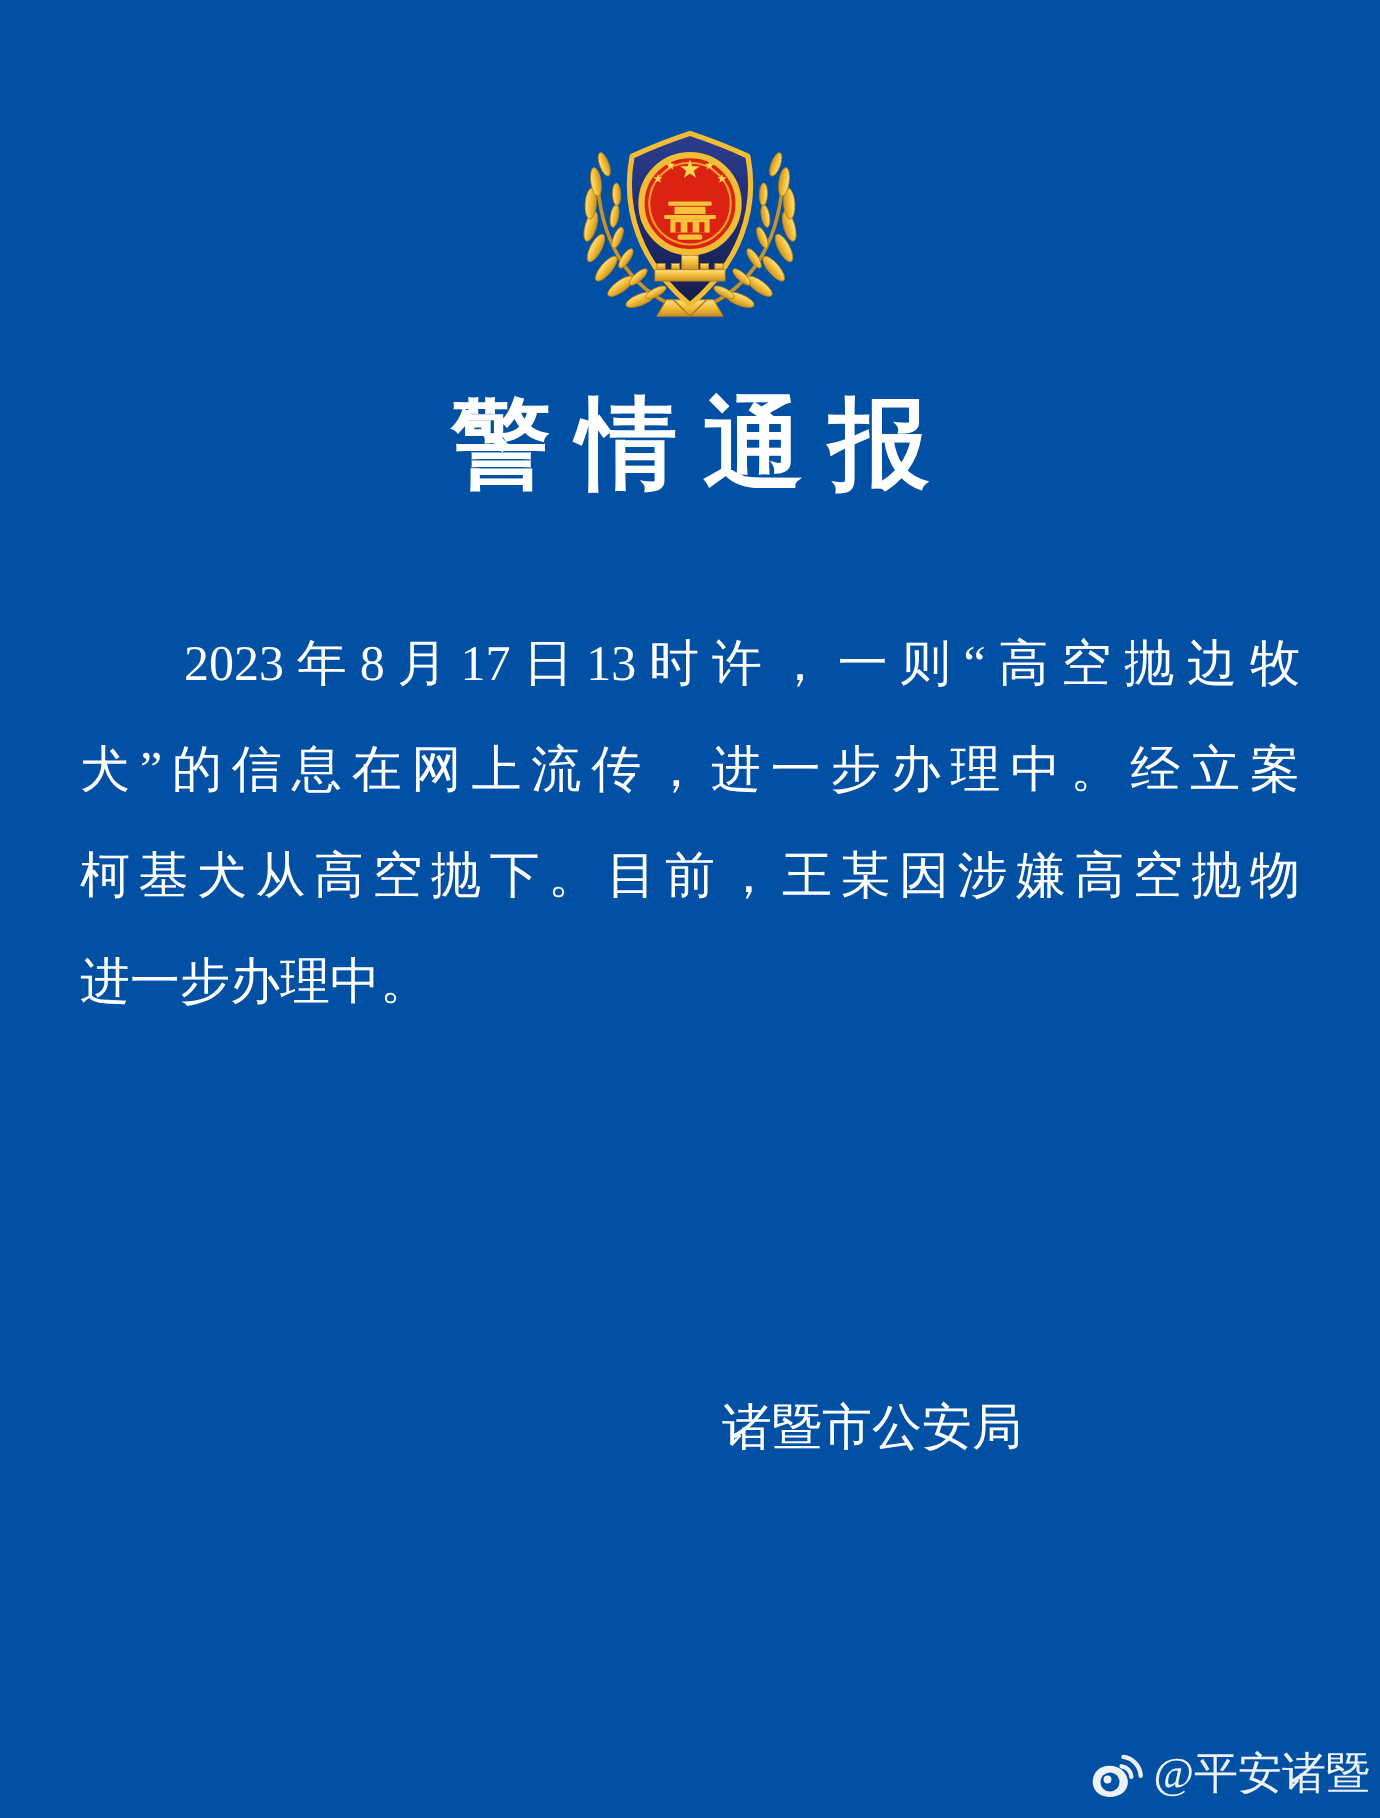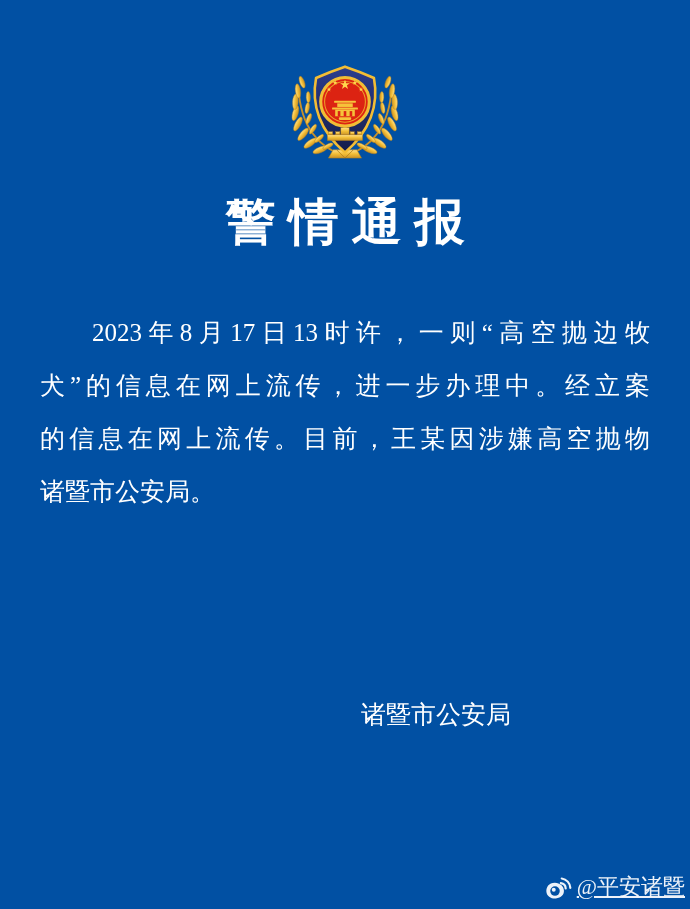--- a/index.html
+++ b/index.html
@@ -62,21 +62,20 @@
   .watermark {
     position: absolute;
     right: 5px;
     bottom: 9px;
     display: flex;
     align-items: center;
     gap: 5px;
     color: rgba(255,255,255,0.93);
     font-size: 22px;
     line-height: 26px;
-    text-decoration: underline;
   }
   .watermark svg { display: block; width: 28px; height: 25px; }
 </style>
 </head>
 <body>
 
 <div class="emblem">
   <svg viewBox="0 0 240 200" xmlns="http://www.w3.org/2000/svg">
     <defs>
       <linearGradient id="gold" x1="0" y1="0" x2="0" y2="1">
@@ -150,22 +149,22 @@
       <rect x="129" y="106" width="5" height="10"></rect>
     </g>
   </svg>
 </div>
 
 <div class="title">警情通报</div>
 
 <div class="body-text">
   <div class="body-line first">2023年8月17日13时许，一则“高空抛边牧</div>
   <div class="body-line">犬”的信息在网上流传，进一步办理中。经立案</div>
-  <div class="body-line">的信息在网上流传。目前，王某因涉嫌高空抛物</div>
-  <div class="body-line last">诸暨市公安局。</div>
+  <div class="body-line">柯基犬从高空抛下。目前，王某因涉嫌高空抛物</div>
+  <div class="body-line last">进一步办理中。</div>
 </div>
 
 <div class="signature">
   <div>诸暨市公安局</div>
 </div>
 
 <div class="watermark">
   <svg viewBox="0 0 27 24" xmlns="http://www.w3.org/2000/svg">
     <path d="M10.5,7.5 C4.5,7.5 2,12 2.3,16 C2.7,20.5 7,23 11.5,22.6 C16.5,22.2 19.5,19 19.2,15 C19,11 15.5,7.6 10.5,7.5 Z" fill="rgba(255,255,255,0.93)"></path>
     <circle cx="10.6" cy="15.4" r="4.6" fill="#0150a3"></circle>

